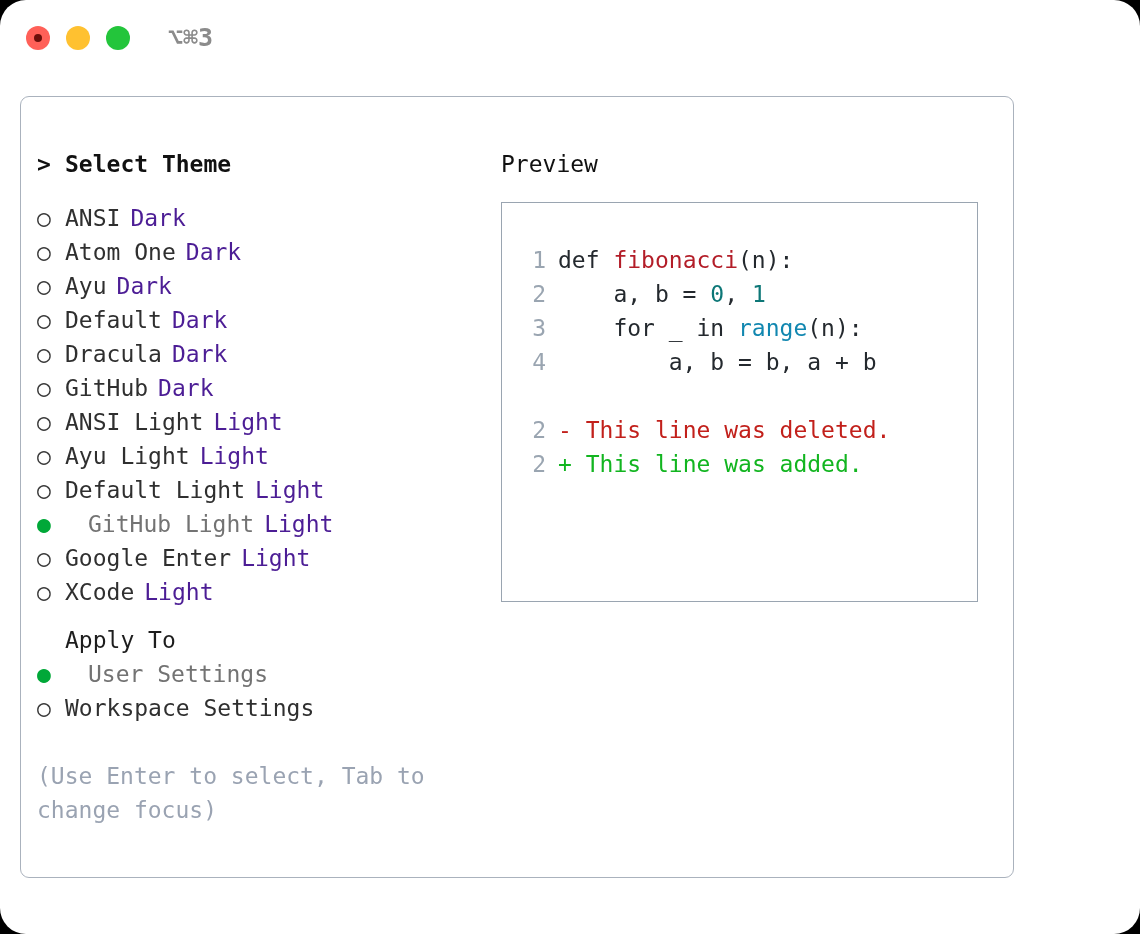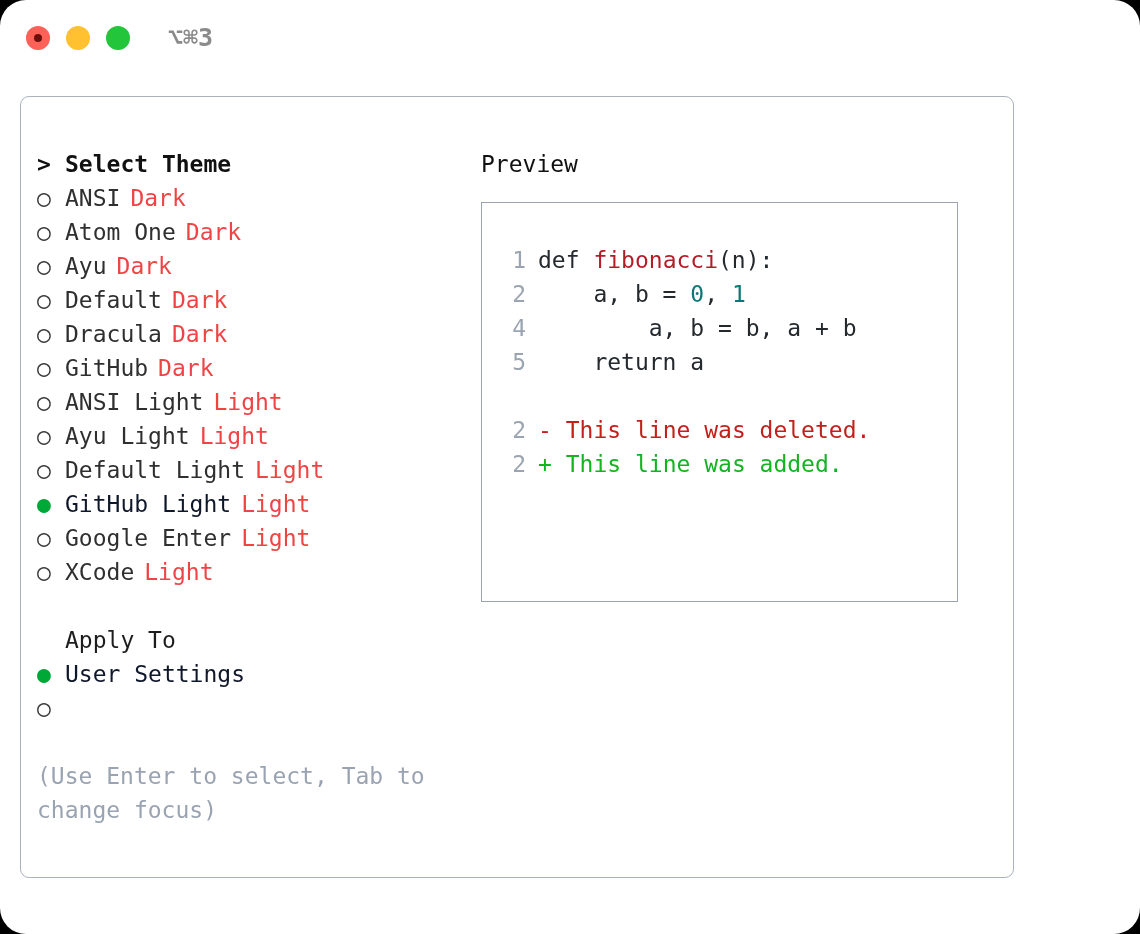--- a/index.html
+++ b/index.html
@@ -106,43 +106,44 @@
     color: #3c3c3c;
     font-size: 23px;
   }
   .marker.filled { color: #00a838; }
   .header-row {
     font-weight: bold;
     color: #111111;
   }
   .header-row .marker { color: #111111; font-weight: bold; }
   .item-label { color: #2f2f2f; }
-  .item-label.sel { color: #0f172a; }
+  .item-label.sel { color: #737373; margin-left: 23px; }
   .item-tag {
-    color: #ef4444;
+    color: #4c1d95;
     margin-left: 10px;
+    margin-top: 20px;
   }
   .section-head {
     color: #1d1d1d;
     font-weight: normal;
   }
   .spacer-row { height: 34px; }
   .hint {
     margin-top: 34px;
     font-size: 23px;
     line-height: 34px;
     color: #9aa3b2;
     width: 420px;
     white-space: pre-wrap;
   }
 
   
   .right-col {
     position: absolute;
-    left: 460px;
+    left: 480px;
     top: 50px;
     width: 500px;
   }
   .preview-title {
     font-size: 23px;
     line-height: 34px;
     color: #111111;
     white-space: pre;
   }
   .code-box {
@@ -216,34 +217,34 @@
 
       <div class="spacer-row"></div>
 
       <div class="list-row">
         <span class="marker"> </span>
         <span class="section-head">Apply To</span>
       </div>
 
       <div id="apply-items">
           <div class="list-row"><span class="marker filled">●</span><span class="item-label sel">User Settings</span></div>
-          <div class="list-row"><span class="marker">○</span></div>
+          <div class="list-row"><span class="marker">○</span><span class="item-label">Workspace Settings</span></div>
         </div>
 
       <div class="hint">(Use Enter to select, Tab to change focus)</div>
     </div>
 
     <div class="right-col">
       <div class="preview-title">Preview</div>
       <div class="code-box">
         <div id="code-lines">
             <div class="code-line"><span class="ln">1</span><span class="tok-plain">def </span><span class="tok-fn">fibonacci</span><span class="tok-plain">(n):</span></div>
             <div class="code-line"><span class="ln">2</span><span class="tok-plain">    a, b = </span><span class="tok-num">0</span><span class="tok-plain">, </span><span class="tok-num">1</span></div>
+            <div class="code-line"><span class="ln">3</span><span class="tok-plain">    for _ in </span><span class="tok-call">range</span><span class="tok-plain">(n):</span></div>
             <div class="code-line"><span class="ln">4</span><span class="tok-plain">        a, b = b, a + b</span></div>
-            <div class="code-line"><span class="ln">5</span><span class="tok-plain">    return a</span></div>
           </div>
         <div class="blank-line"></div>
         <div id="diff-lines">
             <div class="code-line"><span class="ln">2</span><span class="diff-del"><span>-</span> <span>This line was deleted.</span></span></div>
             <div class="code-line"><span class="ln">2</span><span class="diff-add"><span>+</span> <span>This line was added.</span></span></div>
           </div>
       </div>
     </div>
 
   </div>

